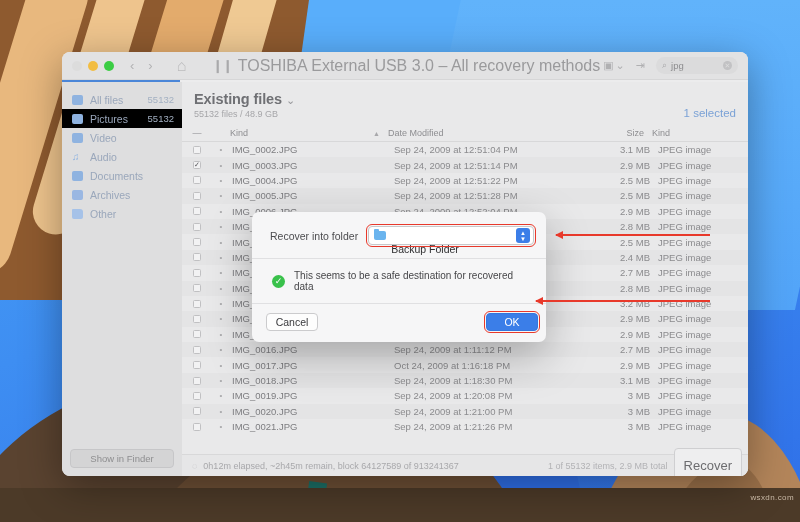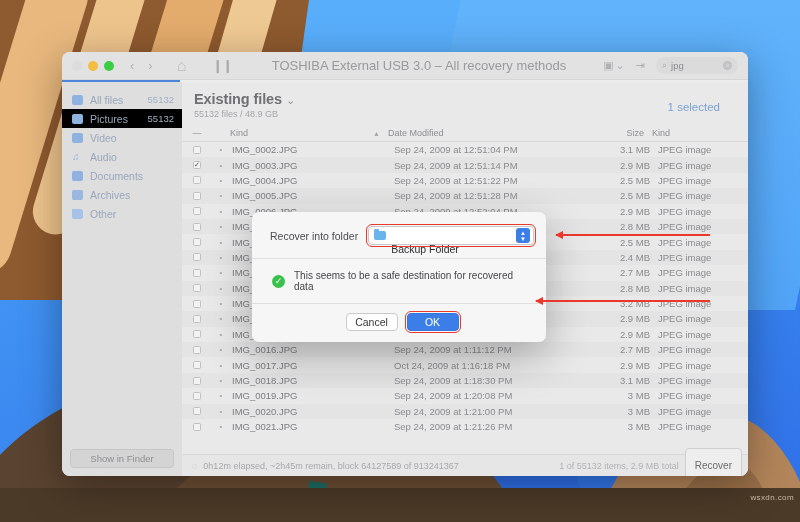--- a/index.html
+++ b/index.html
@@ -98,21 +98,21 @@
   .lights { display: flex; gap: 6px; align-items: center; }
   .light { width: 10px; height: 10px; border-radius: 50%; }
   .l-red { background: #dcdcdc; }
   .l-yellow { background: #f2bd42; }
   .l-green { background: #3bcd44; }
   .navbtns { display: flex; gap: 14px; margin-left: 16px; color: #b2b2b4; font-size: 13px; }
   .homebtn { margin-left: 24px; color: #bcbcbe; }
   .pausebtn { margin-left: 26px; color: #a9a9ab; letter-spacing: -1px; font-size: 13px; }
   .wintitle {
     position: absolute; left: 0; right: 8px; text-align: center;
-    font-size: 13px; color: #9a9a9c; pointer-events: none; padding-left: 36px;
+    font-size: 16px; color: #9a9a9c; pointer-events: none; padding-left: 36px;
   }
   .tb-right {
     margin-left: auto; display: flex; align-items: center; gap: 11px; z-index: 2;
   }
   .tb-ico { color: #b0b0b2; font-size: 11px; display: flex; align-items: center; gap: 2px; }
   .searchbox {
     width: 82px; height: 17px; background: #dbdbdc; border-radius: 9px;
     display: flex; align-items: center; padding: 0 6px; gap: 4px;
   }
   .searchbox .mag { color: #a5a5a7; font-size: 9px; }
@@ -151,21 +151,21 @@
   .side-spacer { flex: 1; }
   .finderbtn {
     margin: 0 8px 8px 8px; height: 19px; border-radius: 4px;
     background: #d4d4d5; border: 1px solid #c6c6c8;
     display: flex; align-items: center; justify-content: center;
     font-size: 9.5px; color: #8e8e90;
   }
 
   
   .main { flex: 1; background: #e9e9ea; display: flex; flex-direction: column; min-width: 0; }
-  .main-head { padding: 9px 28px 6px 12px; display: flex; align-items: center; }
+  .main-head { padding: 9px 12px 6px 12px; display: flex; align-items: flex-end; }
   .mh-left { flex: 1; }
   .mh-title {
     font-size: 14.5px; font-weight: bold; color: #6f7074; letter-spacing: -.1px;
   }
   .mh-title .chev { font-weight: normal; font-size: 11px; color: #96979b; }
   .mh-sub { font-size: 9px; color: #a6a6a9; margin-top: 2px; }
   .mh-right { font-size: 11.5px; color: #7ba2d6; padding-top: 3px; }
 
   .tbl-head {
     display: flex; align-items: center; height: 17px;
@@ -202,21 +202,21 @@
     height: 22px; border-top: 1px solid #d8d8d9; display: flex; align-items: center;
     padding: 0 6px 0 10px; font-size: 9px; color: #a8a8ab; gap: 6px;
     background: #e6e6e7;
   }
   .spin { color: #bdbdc0; font-size: 9px; }
   .st-mid { flex: 1; }
   .st-right { color: #b2b2b5; }
   .recoverbtn {
     height: 35px; padding: 0 9px; border-radius: 4px; background: #eeeeef;
     border: 1px solid #cfcfd1; display: flex; align-items: center;
-    font-size: 10px; color: #6c6c6f;
+    font-size: 13px; color: #6c6c6f;
   }
 
   
   #dialog {
     position: absolute; left: 252px; top: 212px; width: 294px;
     background: #f6f6f7; border-radius: 7px;
     box-shadow: 0 14px 44px rgba(0,0,0,.28);
     z-index: 40; overflow: hidden;
   }
   .dlg-row1 {
@@ -248,21 +248,21 @@
   .dlg-row2 {
     display: flex; align-items: center; gap: 9px; padding: 11px 14px 11px 20px;
   }
   .ok-ico {
     width: 13px; height: 13px; border-radius: 50%; background: #39c14b;
     color: #fff; font-size: 9px; display: flex; align-items: center;
     justify-content: center; flex: 0 0 auto;
   }
   .dlg-msg { font-size: 10px; color: #464649; }
   .dlg-row3 {
-    display: flex; align-items: center; justify-content: center;
+    display: flex; align-items: center; justify-content: space-between;
     gap: 9px; padding: 9px 8px 11px 14px;
   }
   .btn {
     height: 18px; min-width: 52px; border-radius: 4px; font-size: 10.5px;
     display: flex; align-items: center; justify-content: center;
   }
   .btn-cancel { background: #fdfdfd; border: 1px solid #cbcbcd; color: #39393c; }
   .btn-ok {
     background: #3b7ee8; color: #fff; border: 1px solid #3476dd;
     outline: 1.5px solid #e8392b; outline-offset: 1px;

